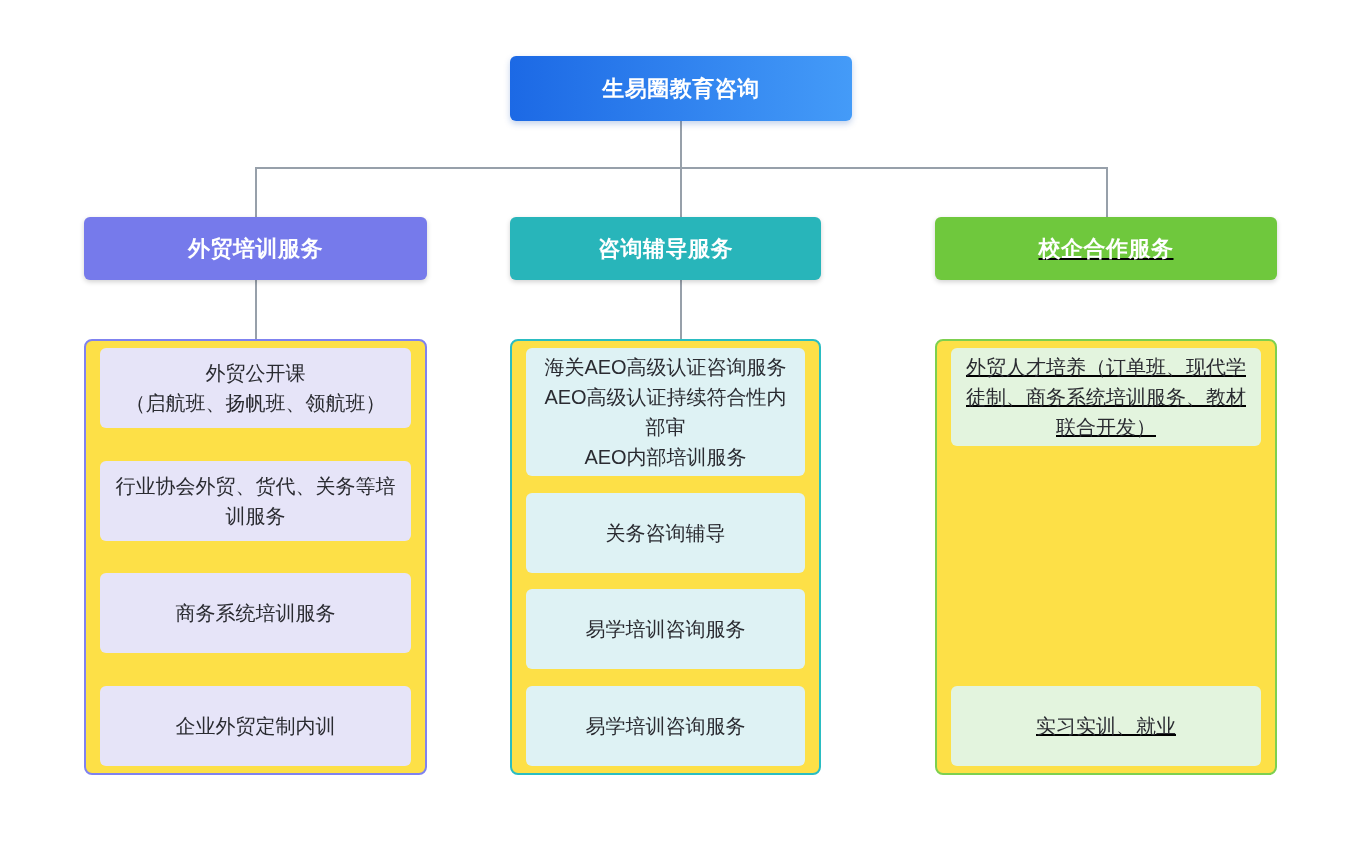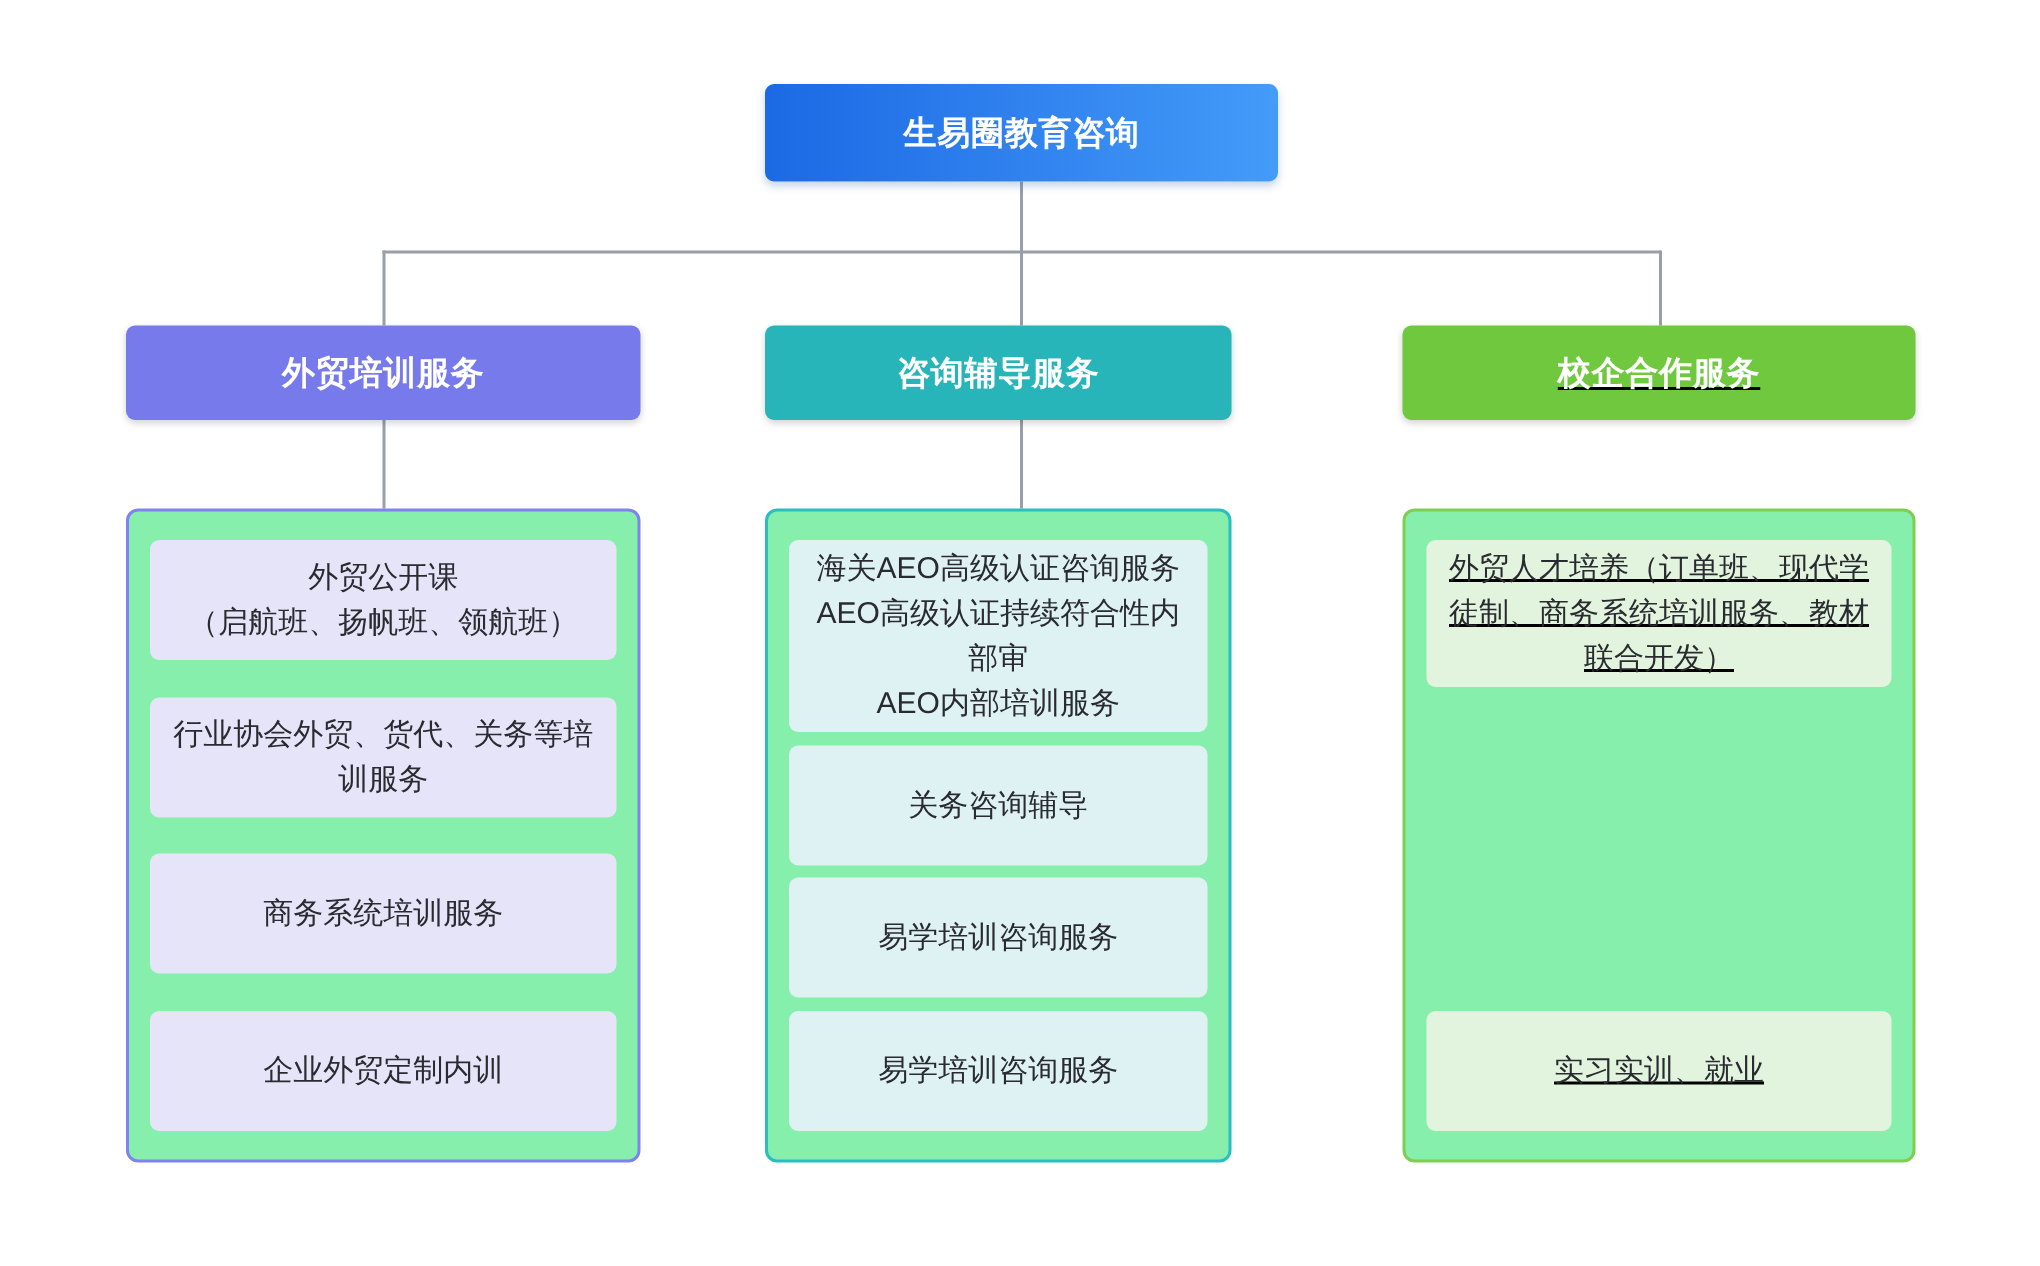--- a/index.html
+++ b/index.html
@@ -55,22 +55,22 @@
     font-size: 22px; font-weight: bold;
     box-shadow: 0 2px 5px rgba(0, 0, 0, 0.18);
     letter-spacing: 0.5px;
   }
 
   .branch-container {
     margin-top: 59px;
     height: 436px;
     border: 2px solid var(--border, #aaa);
     border-radius: 8px;
-    background: #86efac;
-    padding: 19px 14px;
+    background: #fde047;
+    padding: 7px 14px;
     display: flex;
     flex-direction: column;
     justify-content: space-between;
     align-items: stretch;
   }
 
   .service-item {
     min-height: 80px;
     border-radius: 6px;
     background: var(--item, #eee);

